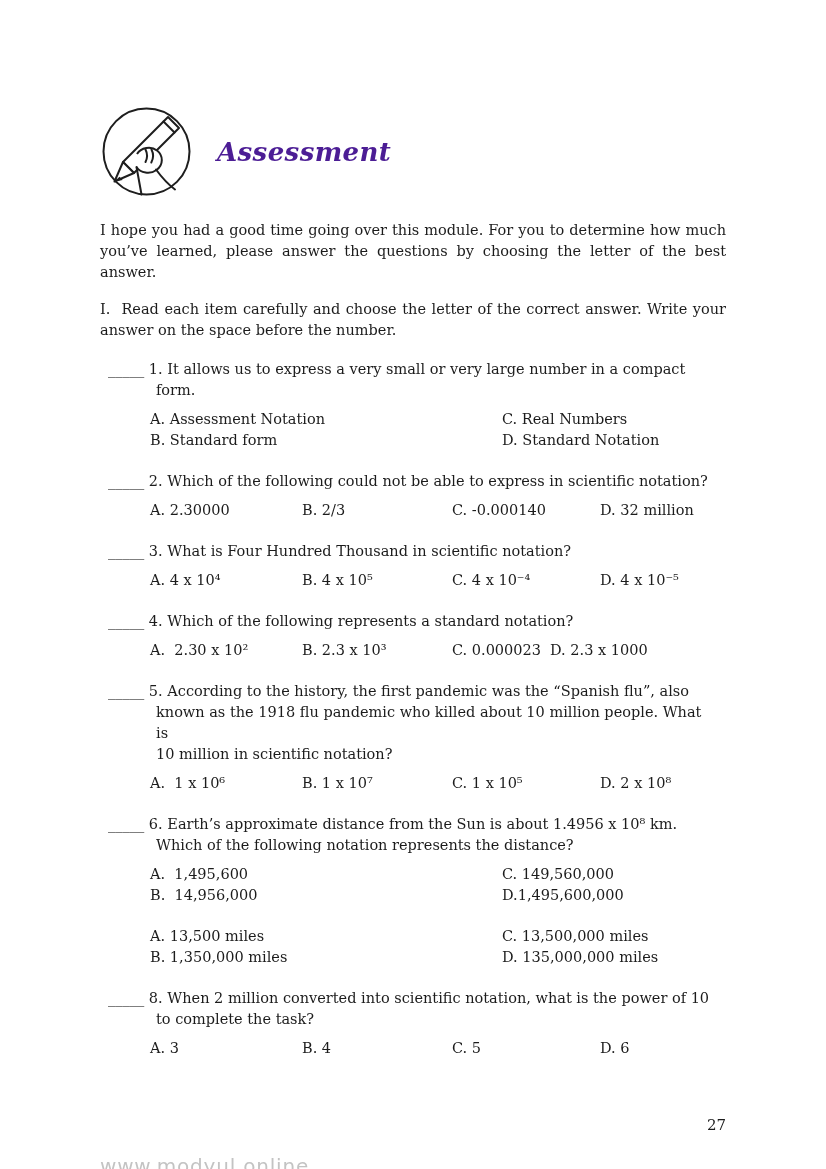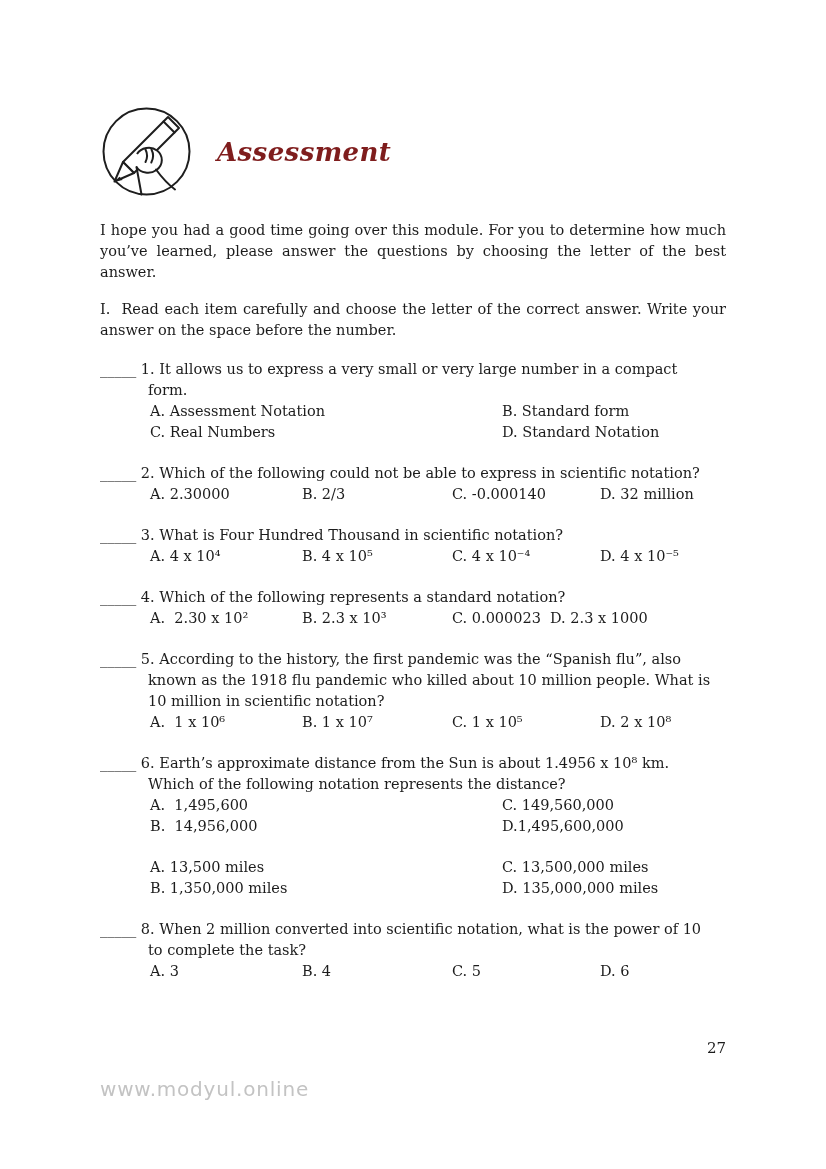--- a/index.html
+++ b/index.html
@@ -4,26 +4,26 @@
 <style>
   html,body{margin:0;padding:0;background:#ffffff;}
   .page{
     width:826px;height:1169px;position:relative;overflow:hidden;background:#ffffff;
     font-family:"DejaVu Serif","Liberation Serif",serif;
     font-size:14.5px;line-height:21px;color:#1c1c1c;
   }
   .content{padding:105px 100px 0 100px;}
   .header{display:flex;align-items:center;}
   .icon-wrap{width:93px;height:93px;flex:0 0 auto;}
-  .page-title{margin-left:24px;font-size:26px;line-height:30px;font-weight:bold;font-style:italic;letter-spacing:0.4px;color:#7f1d1d;}
+  .page-title{margin-left:24px;font-size:26px;line-height:30px;font-weight:bold;font-style:italic;letter-spacing:0.4px;color:#4c1d95;}
   .intro{margin:22px 0 12px 0;text-align:justify;white-space:pre-wrap;}
   .instruction{margin:16px 0 0 0;text-align:justify;white-space:pre-wrap;}
   .questions{margin-top:18px;}
   .question{margin-bottom:20px;}
-  .q-text{margin:0;padding-left:48px;text-indent:-48px;white-space:pre-wrap;}
+  .q-text{margin:8px;padding-left:48px;text-indent:-48px;white-space:pre-wrap;}
   .blank{white-space:pre;}
   .opts{padding-left:50px;display:grid;white-space:normal;}
   .opts.two-col{grid-template-columns:352px 1fr;}
   .opts.four-col{grid-template-columns:152px 150px 148px 1fr;}
   .opts.q4-col{grid-template-columns:152px 150px 1fr;}
   .opt{white-space:pre-wrap;display:inline-block;}
   .opt-d-inline{margin-left:9px;}
   .footer-page{margin-top:56px;text-align:right;font-size:15px;}
   .watermark{margin-top:18px;text-align:left;
     font-family:"DejaVu Sans","Liberation Sans",sans-serif;
@@ -59,22 +59,22 @@
 
     <p class="instruction">I.  Read each item carefully and choose the letter of the correct answer. Write your answer on the space before the number.</p>
 
     <div class="questions">
 
       <div class="question">
         <p class="q-text"><span class="blank">_____</span> <span>1.</span> <span>It allows us to express a very small or very large number in a compact
 form.</span></p>
         <div class="opts two-col">
           <span class="opt">A. Assessment Notation</span>
+          <span class="opt">C. Real Numbers</span>
           <span class="opt">B. Standard form</span>
-          <span class="opt">C. Real Numbers</span>
           <span class="opt">D. Standard Notation</span>
         </div>
       </div>
 
       <div class="question">
         <p class="q-text"><span class="blank">_____</span> <span>2.</span> <span>Which of the following could not be able to express in scientific notation?</span></p>
         <div class="opts four-col">
           <span class="opt">A. 2.30000</span>
           <span class="opt">B. 2/3</span>
           <span class="opt">C. -0.000140</span>

